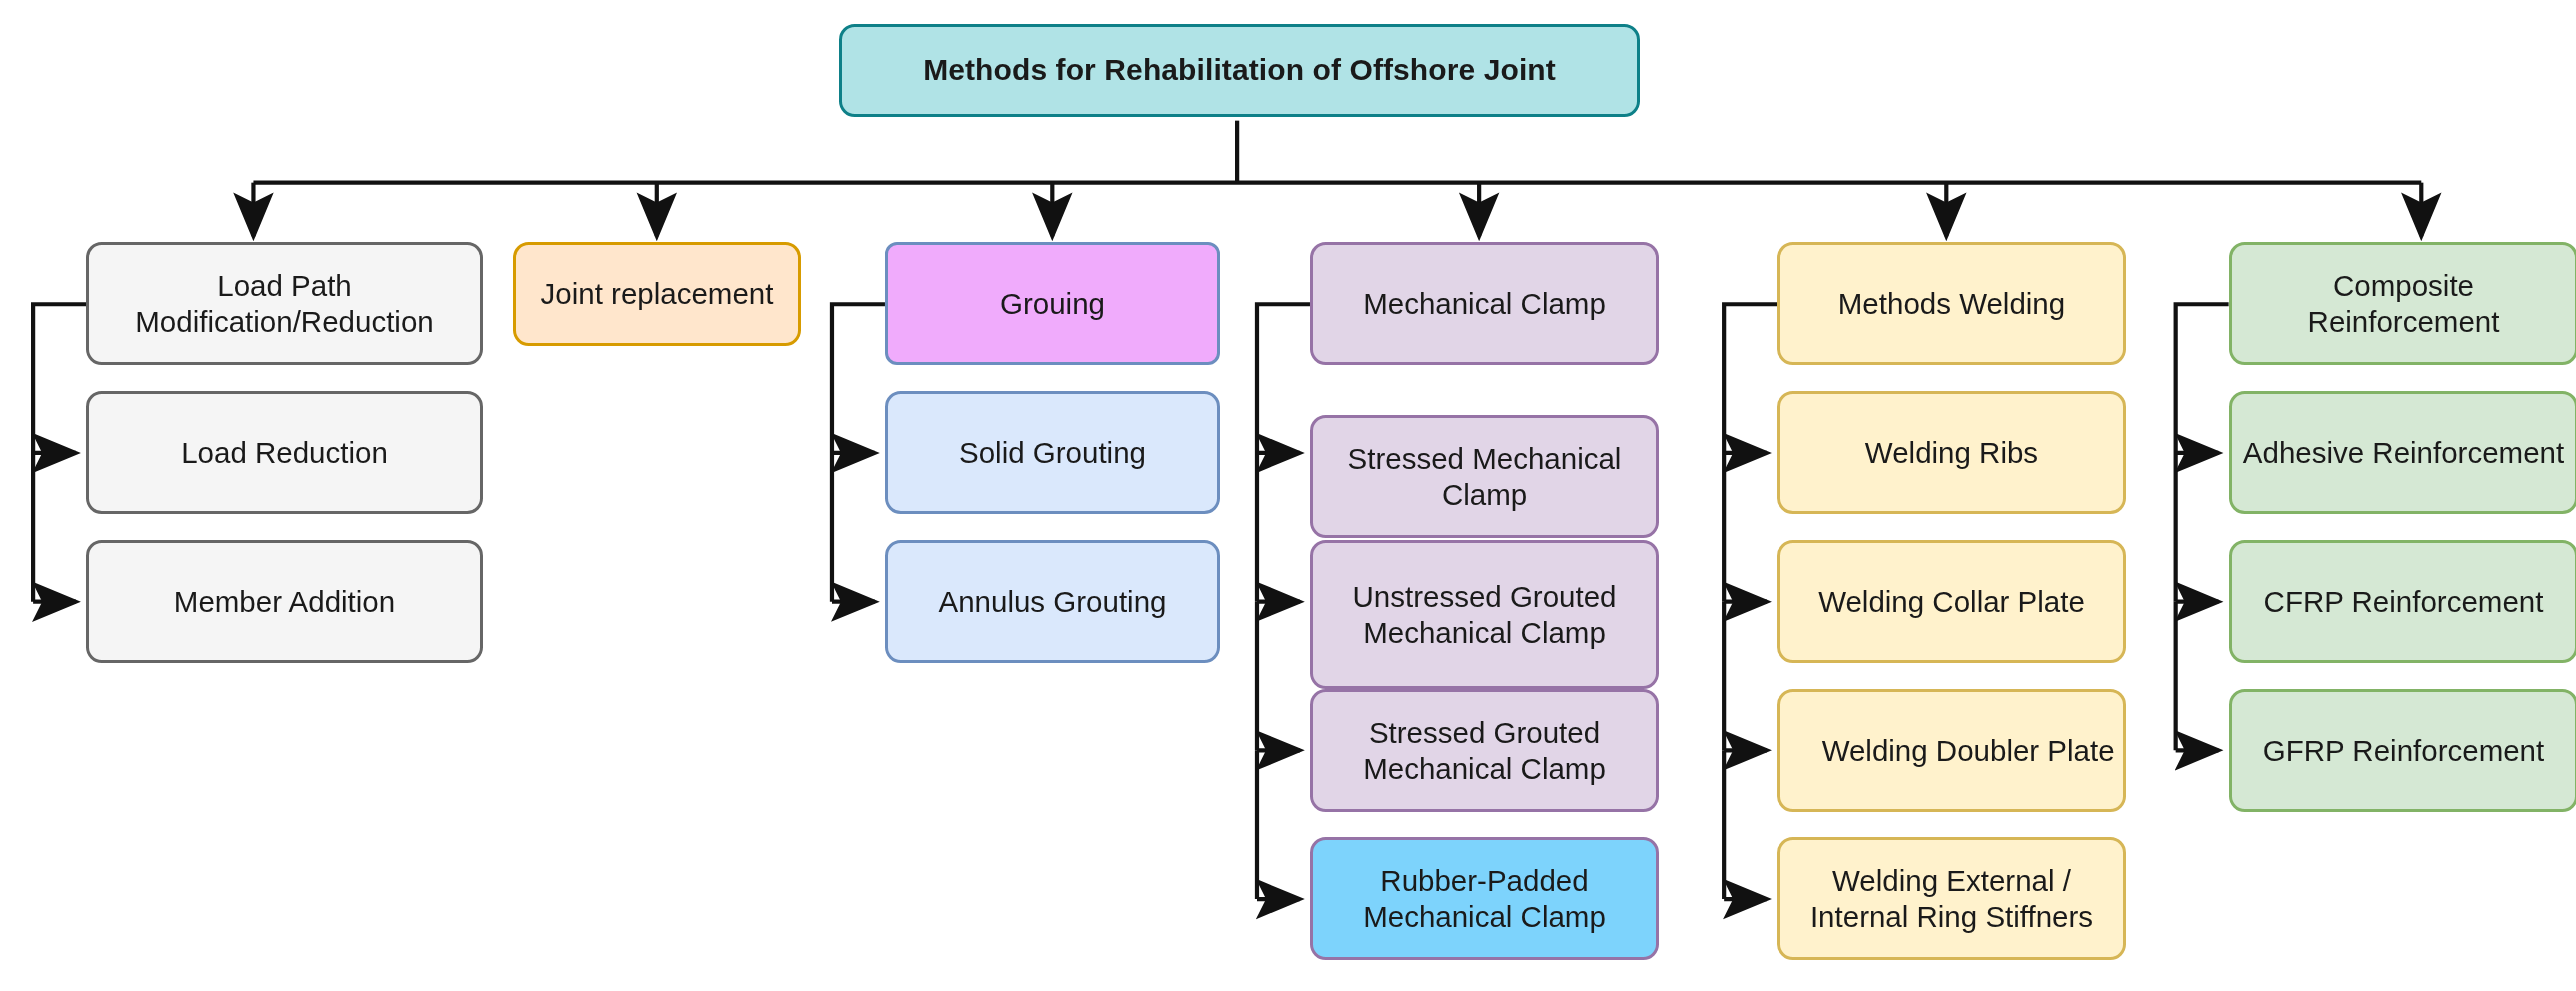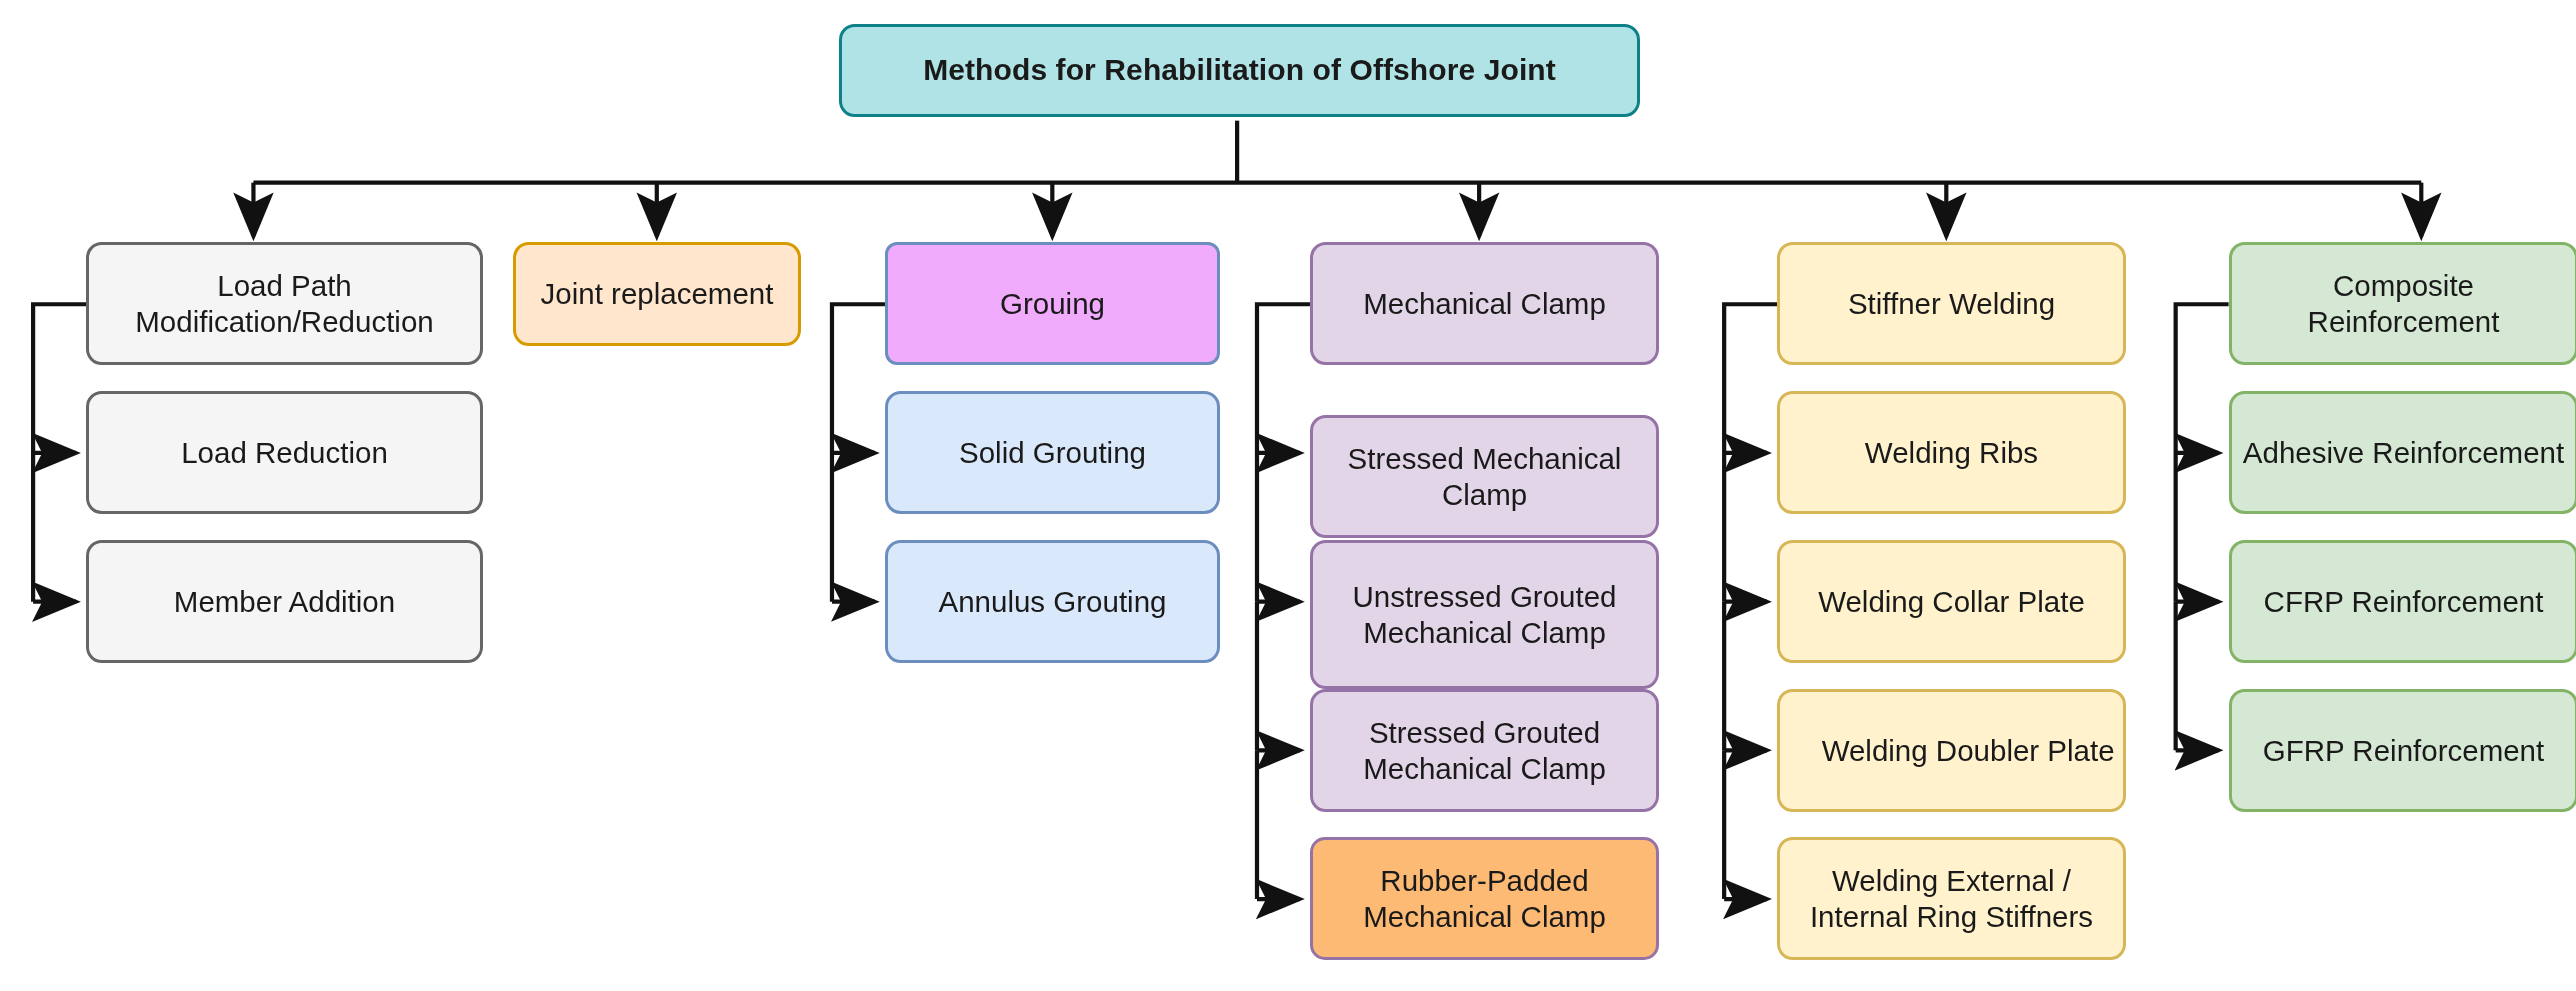--- a/index.html
+++ b/index.html
@@ -152,26 +152,26 @@
   </div>
   <div class="node leaf" style="left:1310px;top:391px;width:349px;height:123px;background:#e1d5e7;border-color:#9673a6;margin-top:24px;">
     <span class="lbl">Stressed Mechanical Clamp</span>
   </div>
   <div class="node leaf" style="left:1310px;top:540px;width:349px;height:149px;background:#e1d5e7;border-color:#9673a6;">
     <span class="lbl">Unstressed Grouted Mechanical Clamp</span>
   </div>
   <div class="node leaf" style="left:1310px;top:689px;width:349px;height:123px;background:#e1d5e7;border-color:#9673a6;">
     <span class="lbl">Stressed Grouted Mechanical Clamp</span>
   </div>
-  <div class="node leaf" style="left:1310px;top:837px;width:349px;height:123px;background:#fdba74;border-color:#9673a6;border-radius:15px;">
+  <div class="node leaf" style="left:1310px;top:837px;width:349px;height:123px;background:#7dd3fc;border-color:#9673a6;">
     <span class="lbl">Rubber-Padded Mechanical Clamp</span>
   </div>
 
   <div class="node cat" style="left:1777px;top:242px;width:349px;height:123px;background:#fff2cc;border-color:#d6b656;">
-    <span class="lbl">Stiffner Welding</span>
+    <span class="lbl">Methods Welding</span>
   </div>
   <div class="node leaf" style="left:1777px;top:391px;width:349px;height:123px;background:#fff2cc;border-color:#d6b656;">
     <span class="lbl">Welding Ribs</span>
   </div>
   <div class="node leaf" style="left:1777px;top:540px;width:349px;height:123px;background:#fff2cc;border-color:#d6b656;">
     <span class="lbl">Welding Collar Plate</span>
   </div>
   <div class="node leaf" style="left:1777px;top:689px;width:349px;height:123px;background:#fff2cc;border-color:#d6b656;text-align:right;">
     <span class="lbl">Welding Doubler Plate</span>
   </div>

